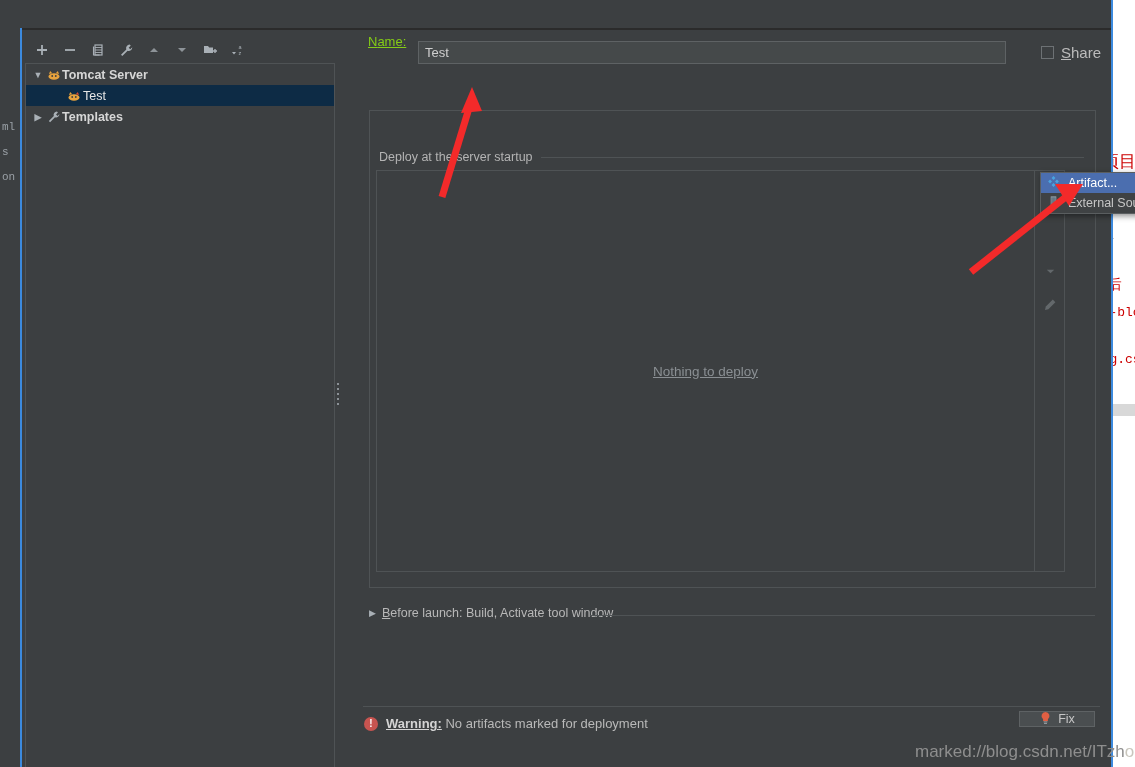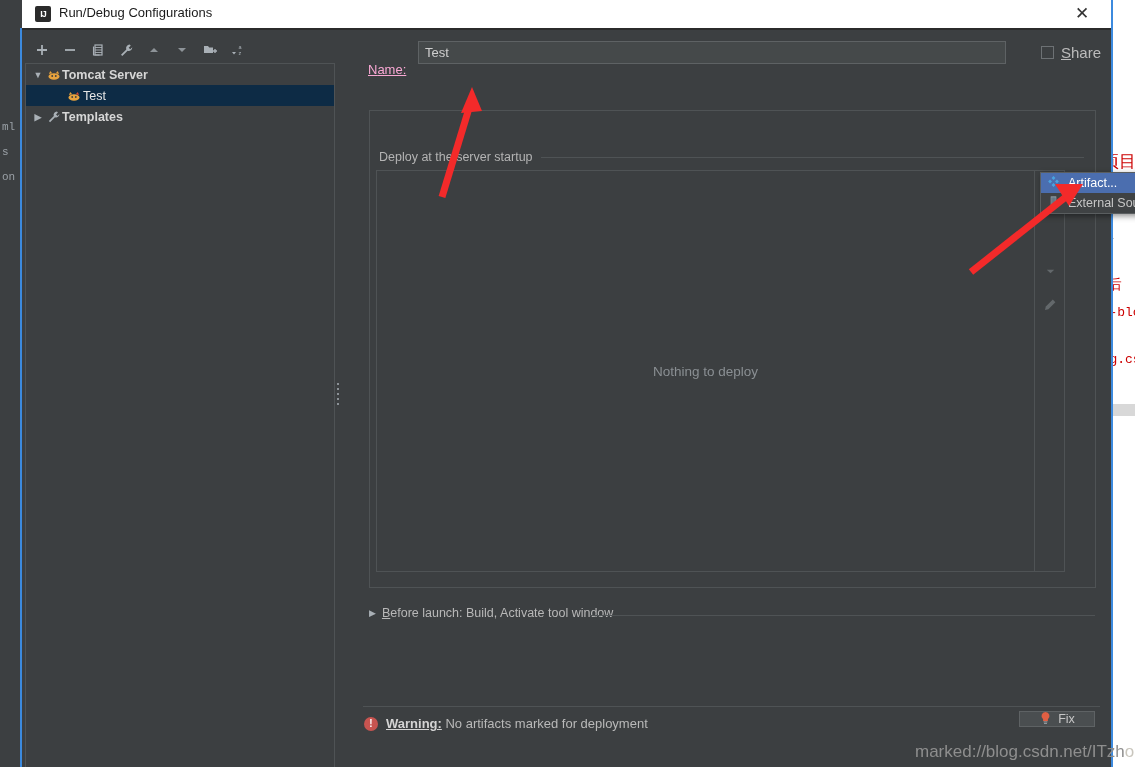--- a/index.html
+++ b/index.html
@@ -193,23 +193,23 @@
 
   
   .right-pane {
     position: absolute;
     left: 321px; top: 30px;
     width: 768px; height: 737px;
     background: #3c3f41;
   }
   .name-label {
     position: absolute;
-    left: 25px; top: 32px;
+    left: 25px; top: 4px;
     font-size: 13px;
-    color: #f9a8d4;
+    color: #84cc16;
     text-decoration: underline;
   }
   .name-label u { text-decoration: underline; }
   .name-input {
     position: absolute;
     left: 75px; top: 11px;
     width: 588px; height: 23px;
     background: #45494a;
     border: 1px solid #5e6264;
     color: #cfcfcf;
@@ -299,20 +299,21 @@
     left: 0; top: 0;
     width: 657px; height: 400px;
     border-right: 1px solid #4f5355;
     display: flex;
     align-items: center;
     justify-content: center;
   }
   .nothing-text {
     font-size: 13.5px;
     color: #8a8f93;
+    text-decoration: underline;
   }
   .deploy-sidebuttons {
     position: absolute;
     left: 658px; top: 0;
     width: 30px; height: 400px;
   }
   .side-btn {
     width: 30px; height: 28px;
     display: flex;
     align-items: center;
@@ -439,25 +440,20 @@
   <div class="bg-grayband" style="left:1091px; top:404px; width:44px; height:12px;"></div>
 
   <div class="bg-cn" style="left:1085px; top:150px; font-size:17px; color:#cc0000;">该项目</div>
   <div class="bg-cn" style="left:1088px; top:218px; font-size:26px; color:#111111; font-weight:bold;">器</div>
   <div class="bg-cn" style="left:1086px; top:276px; font-size:14px; color:#cc0000;">t 然后</div>
   <div class="bg-code" style="left:1086px; top:305px; color:#cc0000;">img-blo</div>
   <div class="bg-code" style="left:1086px; top:352px; color:#cc0000;">blog.cs</div>
 
   <div class="dialog">
 
-    <div class="titlebar">
-      <div class="titlebar-icon">IJ</div>
-      <div class="titlebar-title">Run/Debug Configurations</div>
-      <div class="titlebar-close">✕</div>
-    </div>
     <div class="dlg-top-accent"></div>
 
     <div class="left-pane">
 
       <div class="toolbar">
         <div class="tb-btn">
           <svg width="14" height="14" viewBox="0 0 14 14">
               <path d="M7 2v10M2 7h10" stroke="#a9b0b6" stroke-width="1.8" fill="none"></path>
             </svg>
         </div>

